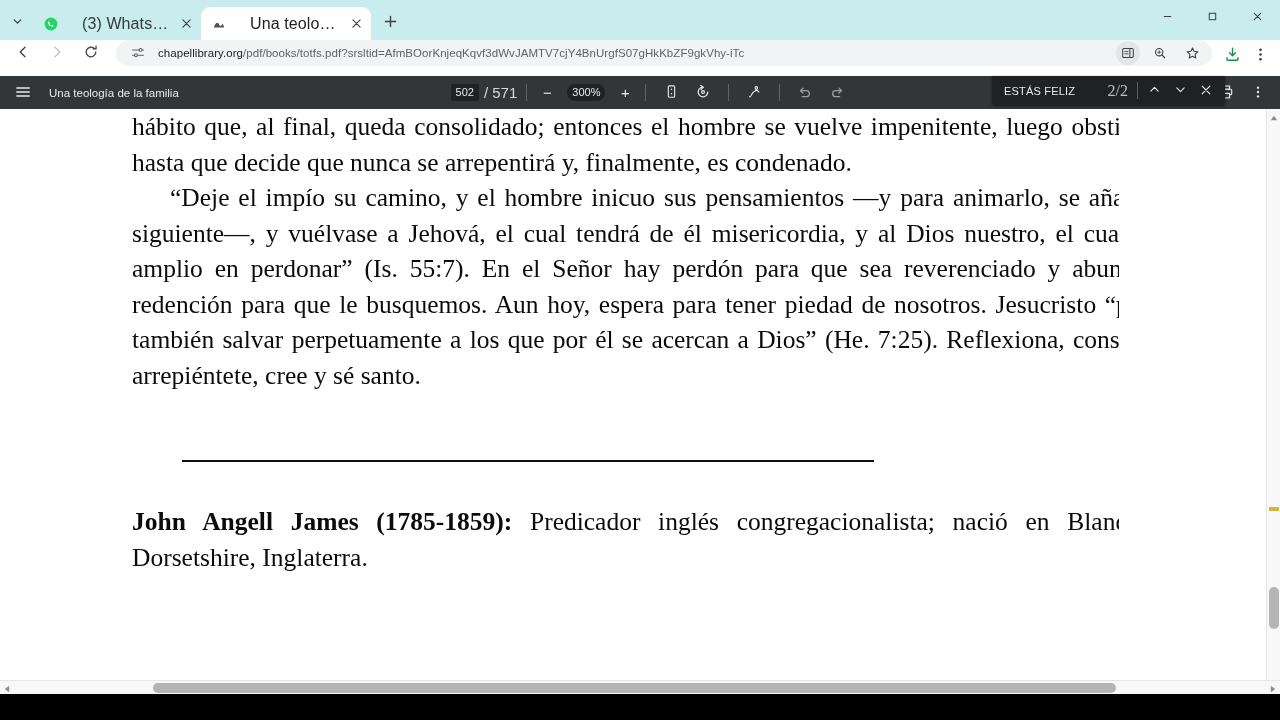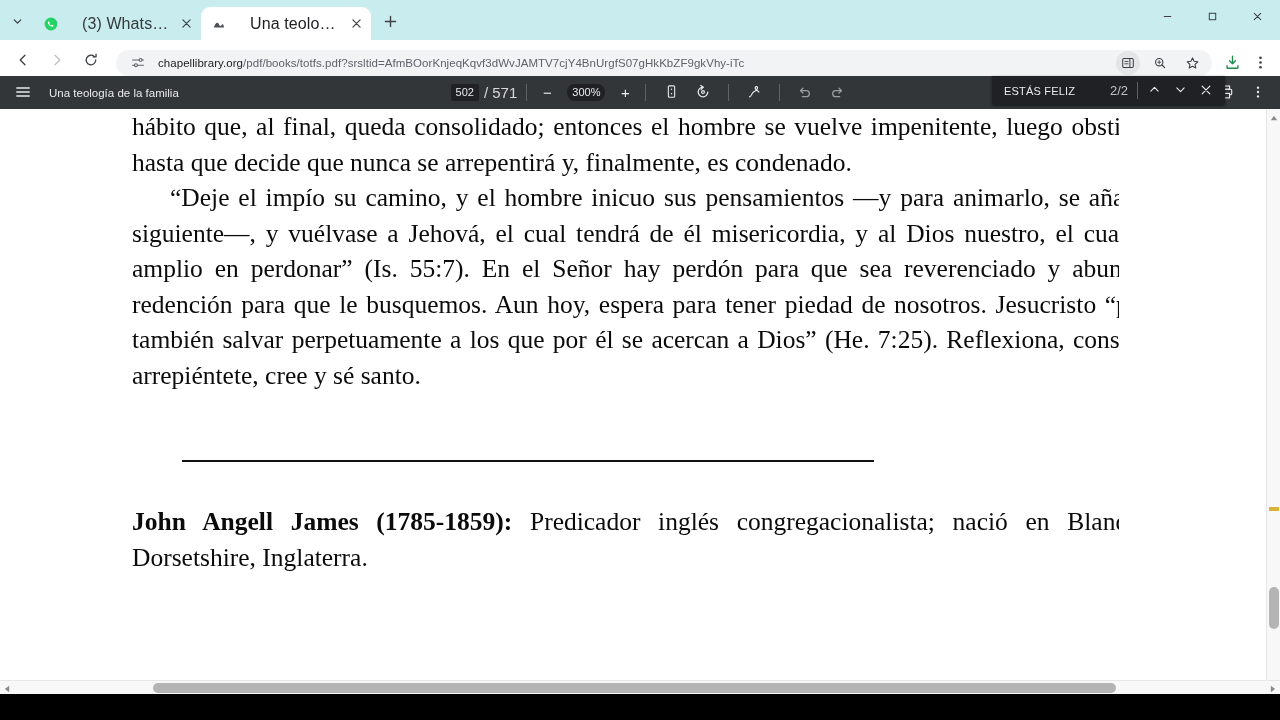--- a/index.html
+++ b/index.html
@@ -68,21 +68,21 @@
     position: absolute; right: 0; top: 0;
     height: 33px; display: flex; align-items: center;
   }
   .wc { width: 45px; height: 33px; display:flex; align-items:center; justify-content:center; }
 
   
   #toolbar {
     position: absolute; top: 40px; left: 0;
     width: 1280px; height: 36px;
     background: #ffffff;
-    display: flex; align-items: flex-end;
+    display: flex; align-items: flex-start;
     padding: 0 6px;
   }
   .nav-btn {
     width: 28px; height: 28px; margin: 0 3px;
     display: flex; align-items: center; justify-content: center;
     border-radius: 50%;
   }
   #omnibox {
     flex: 1 1 auto;
     height: 26px;
@@ -146,21 +146,21 @@
     height: 29px; width: 233px;
     background: #202124;
     border-radius: 0 0 3px 3px;
     display: flex; align-items: center;
     padding: 0 6px 0 12px;
     color: #e8eaed;
     box-shadow: 0 1px 3px rgba(0,0,0,.5);
     z-index: 6;
   }
   #find-query { font-size: 11px; flex: 1 1 auto; white-space: nowrap; overflow: hidden; letter-spacing:.2px; }
-  #find-count { font-size: 13px; color: #bdc1c6; margin-right: 9px; }
+  #find-count { font-size: 16px; color: #bdc1c6; margin-right: 9px; font-family: Liberation Serif, serif; }
   .find-div { width: 1px; height: 17px; background: #5f6368; margin-right: 3px; }
   .find-btn { width: 26px; height: 26px; display:flex; align-items:center; justify-content:center; border-radius:50%; }
 
   
   #pdf-viewport {
     position: absolute; top: 109px; left: 4px;
     width: 1115px; height: 585px;
     background: #ffffff;
     overflow: hidden;
   }

